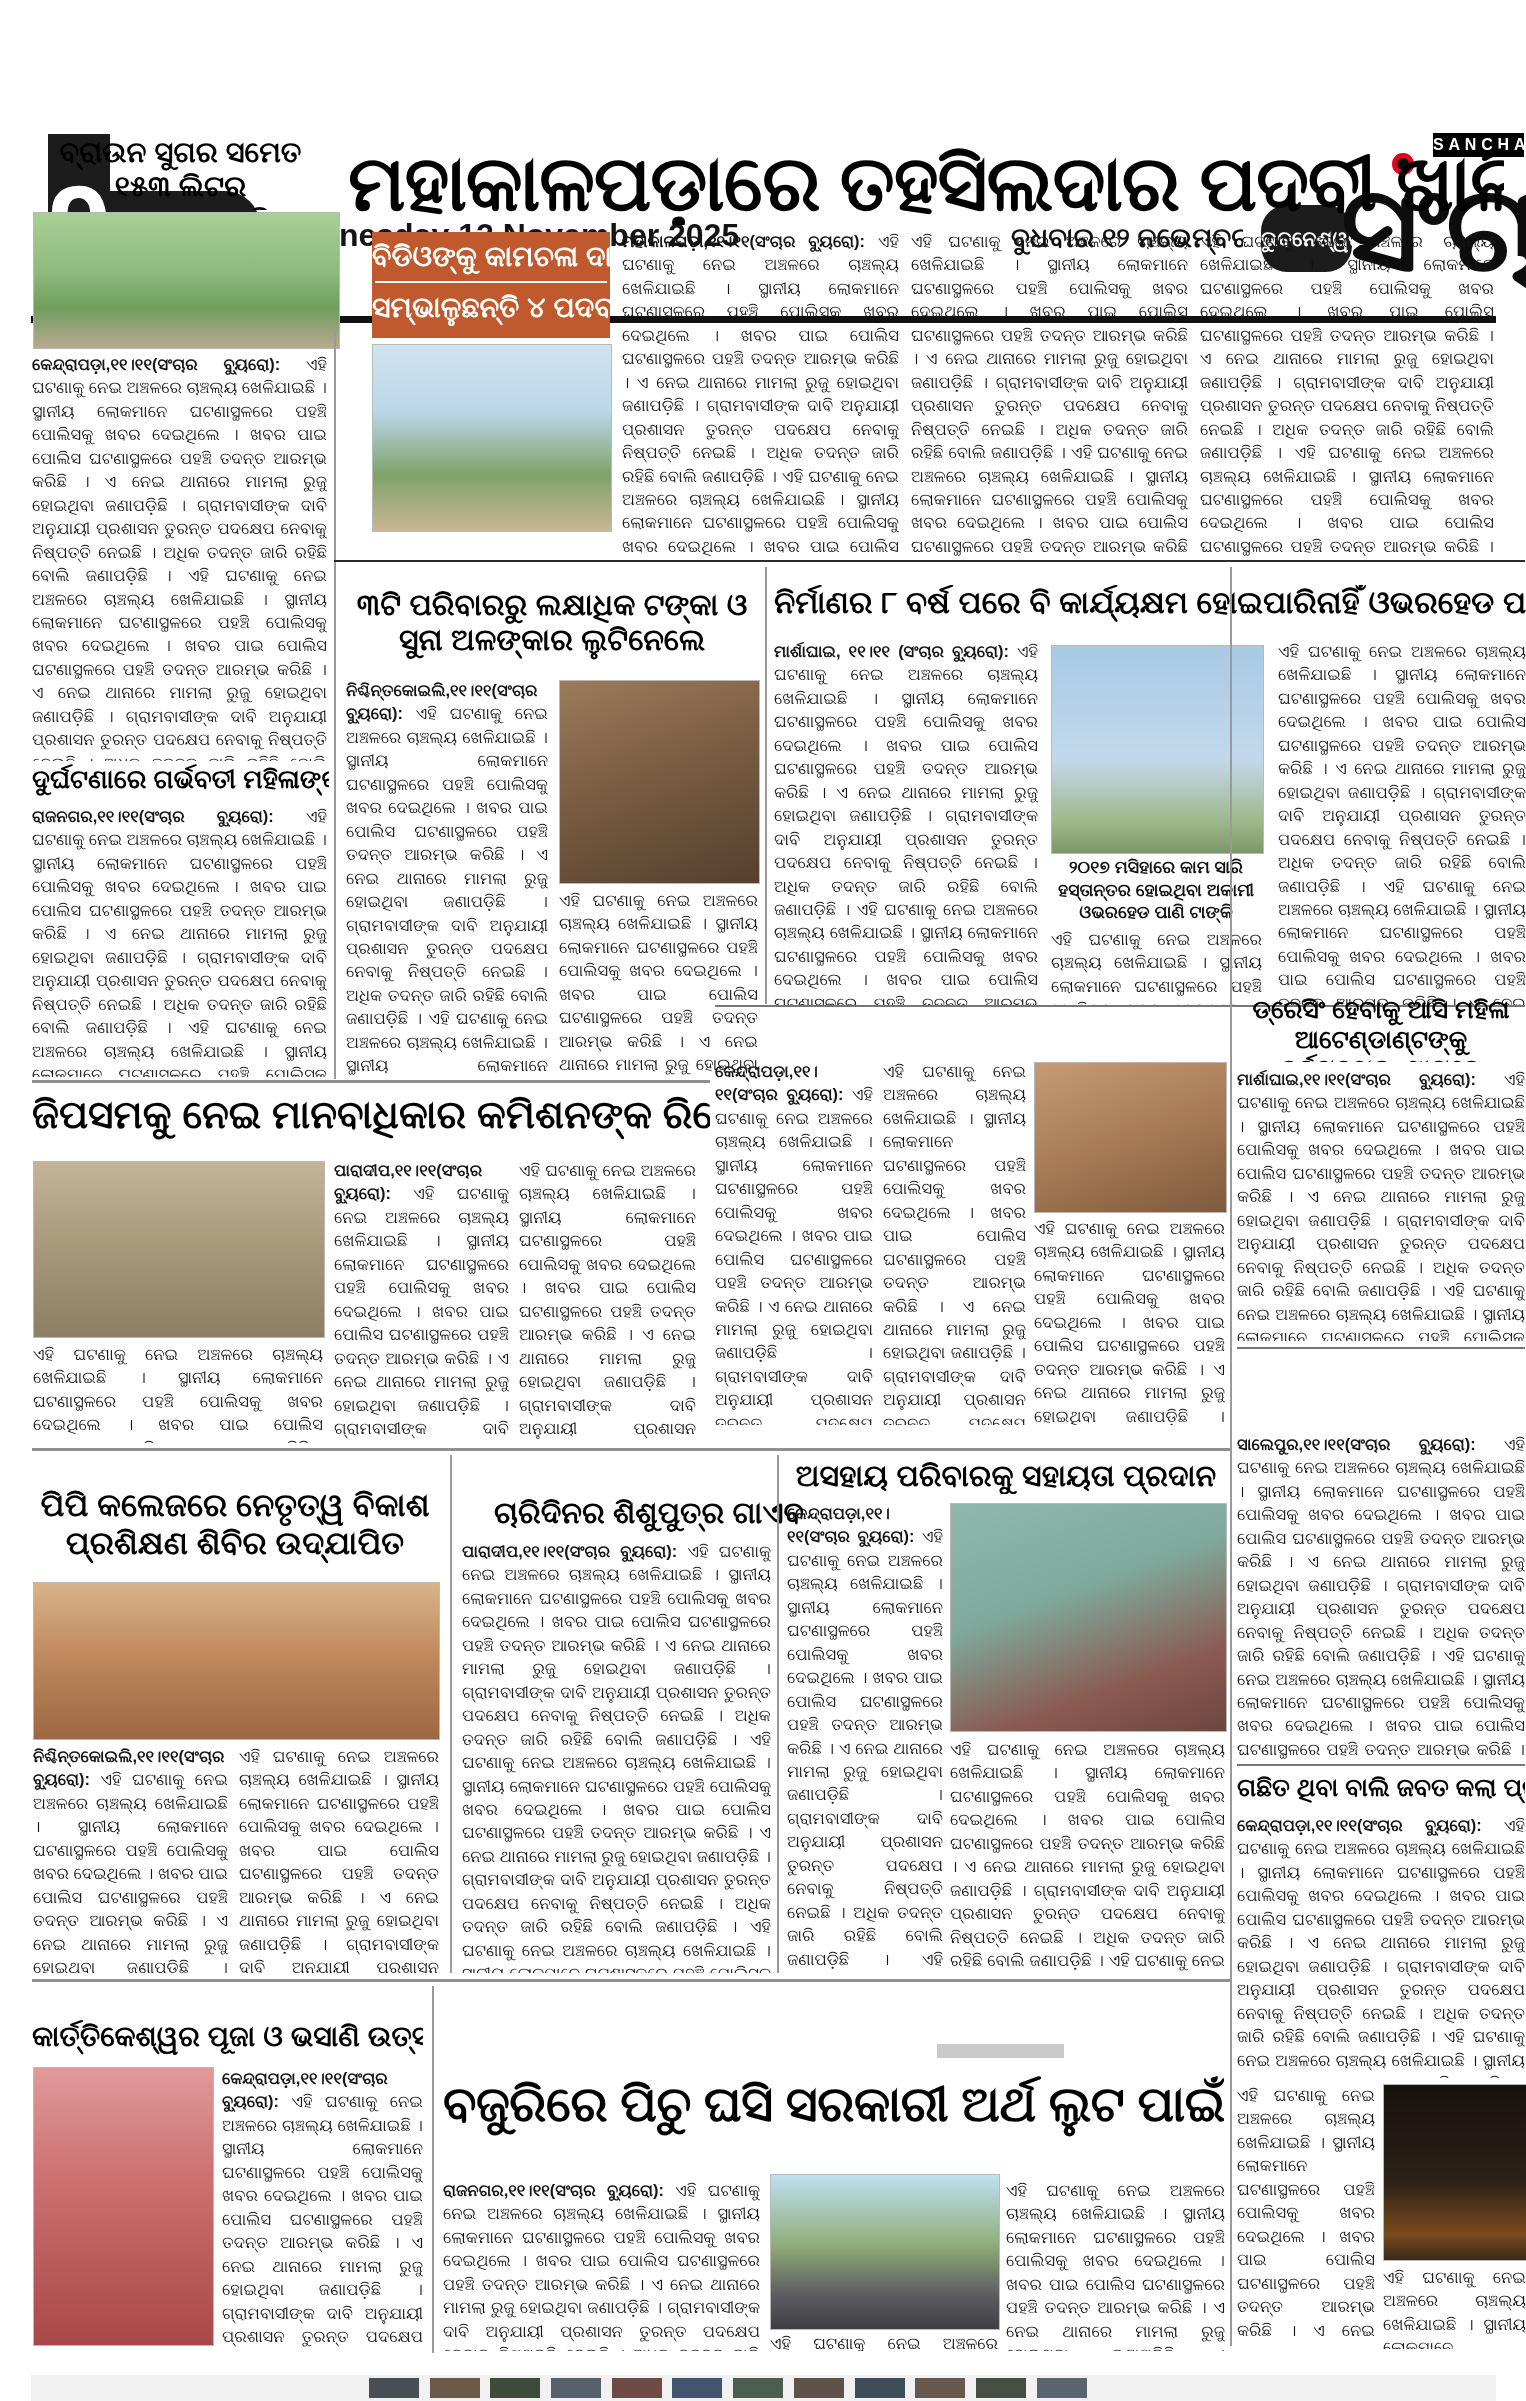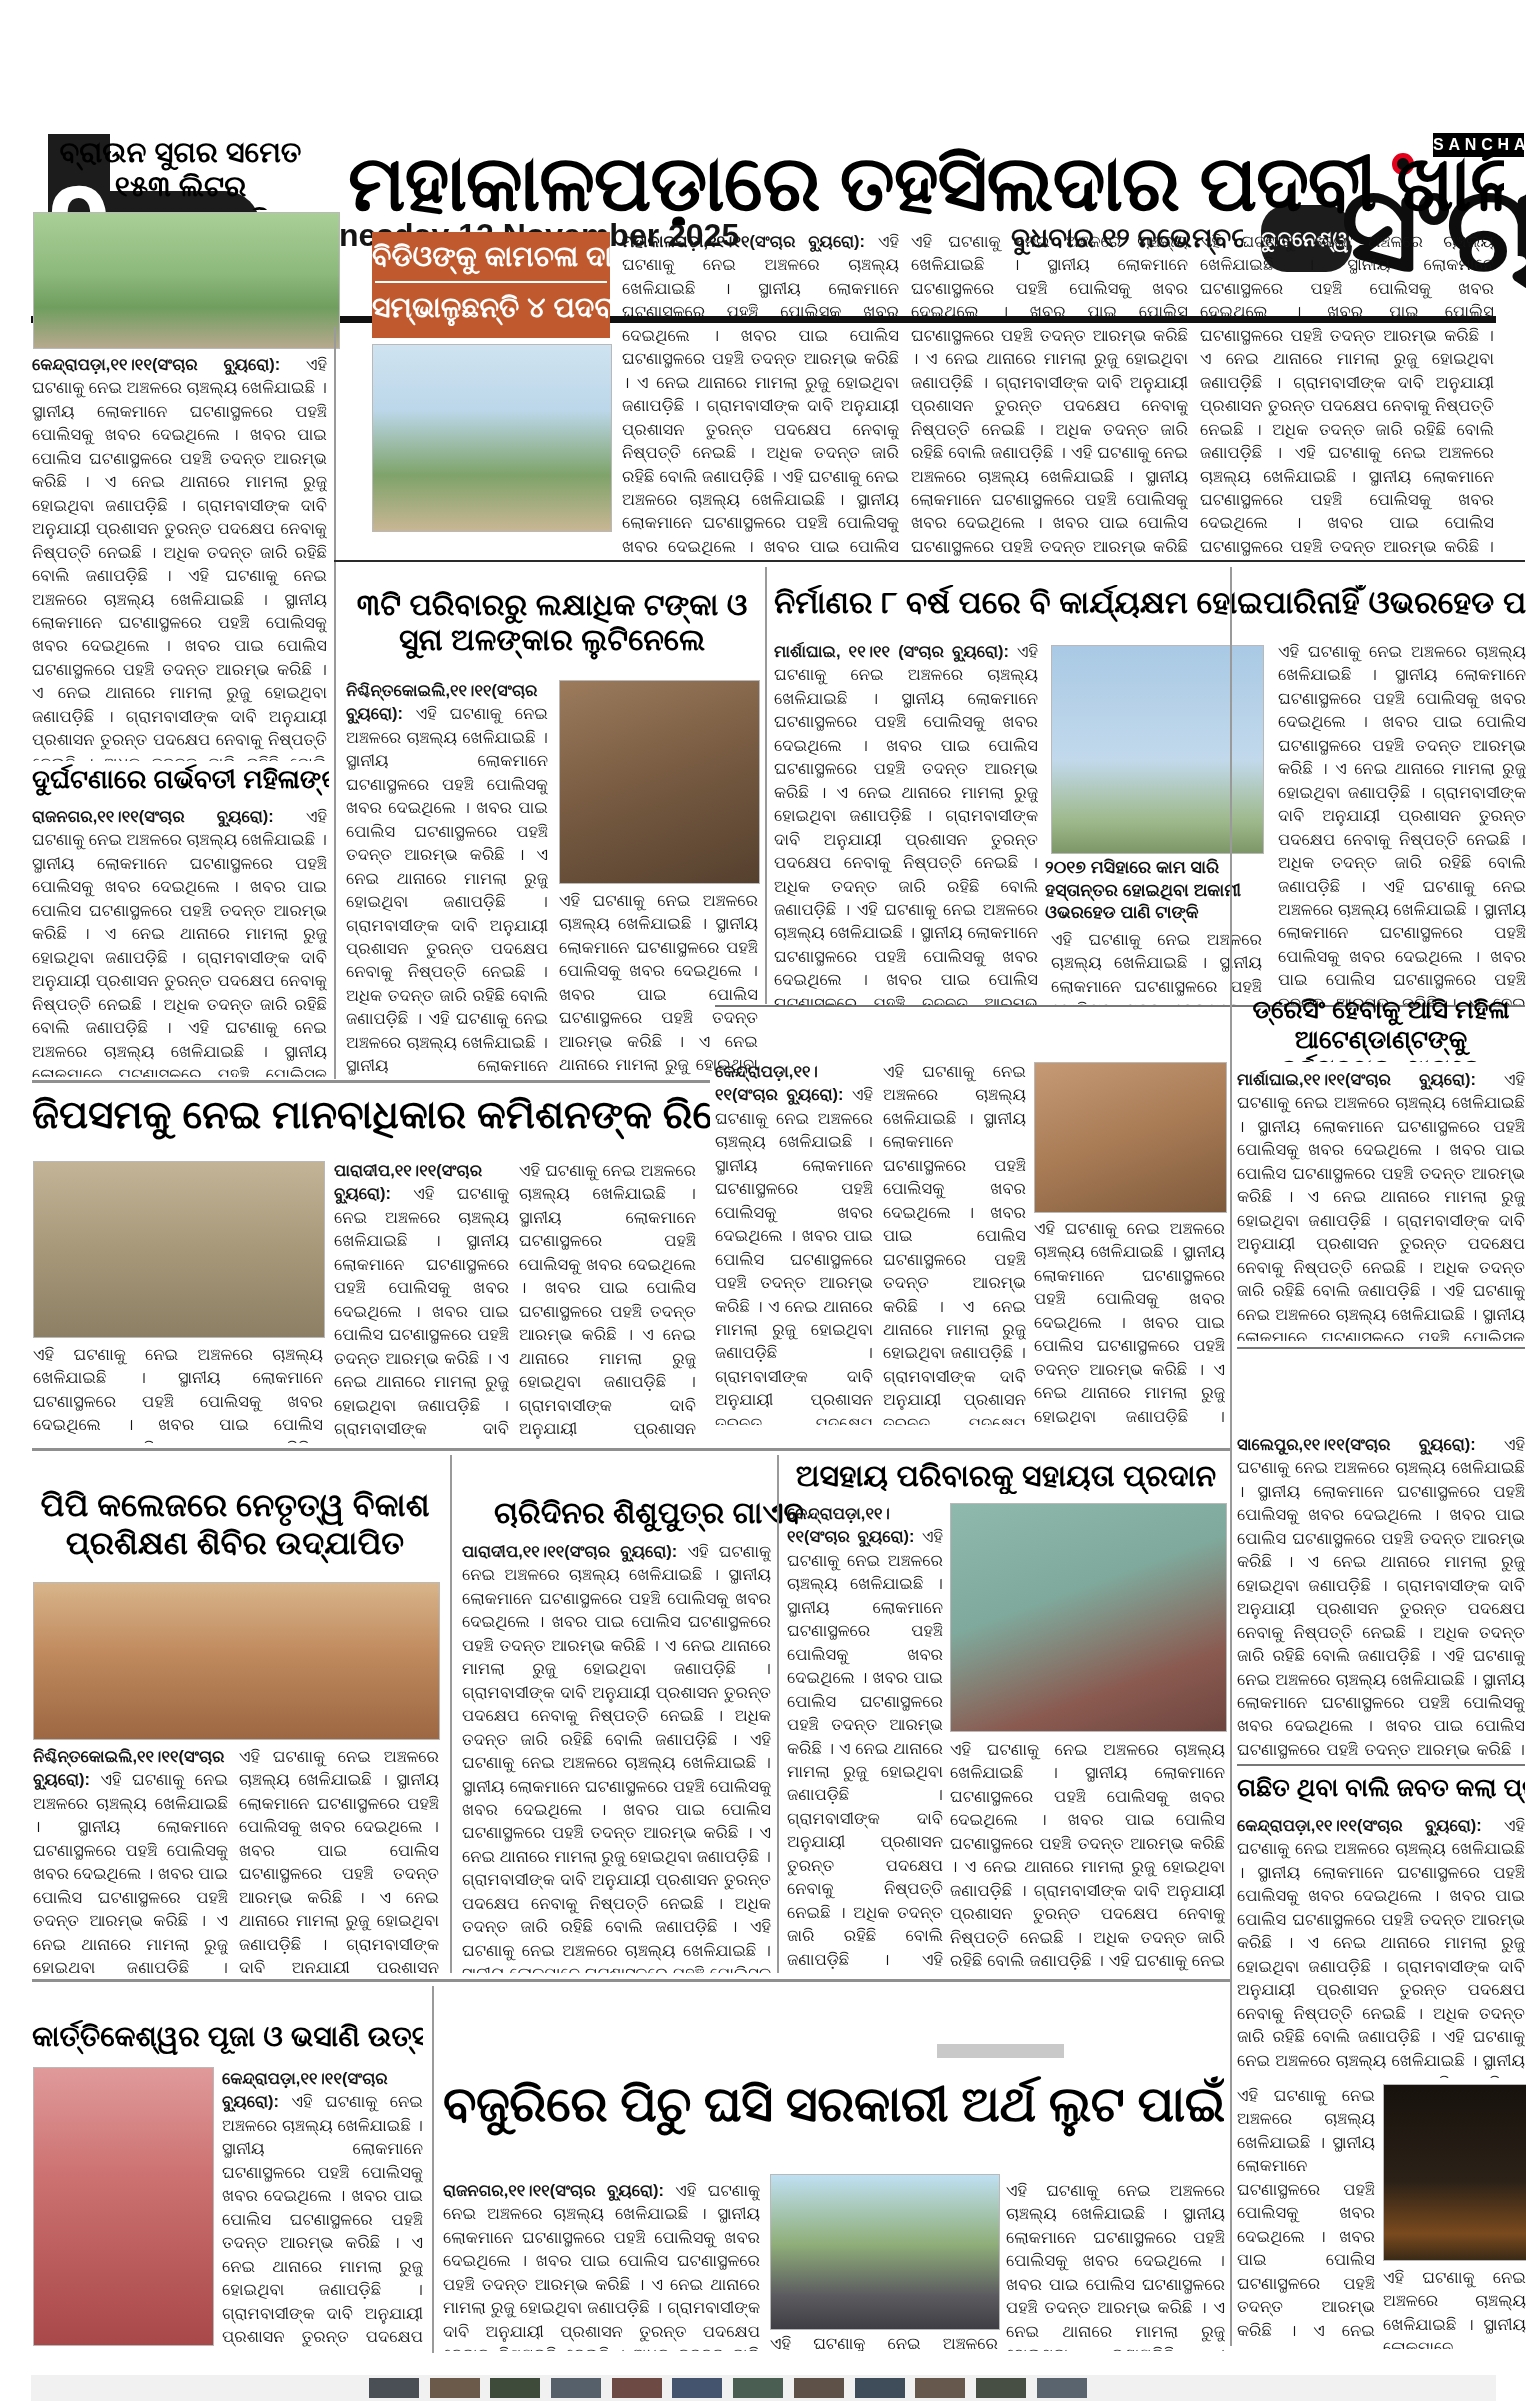--- a/index.html
+++ b/index.html
@@ -15,21 +15,21 @@
   .rule-h.light{background:#777;}
   .rule-v{background:#9a9a9a;width:1.6px;}
   .photo{overflow:hidden;border:0.5px solid #b9b9b9;}
   .blackbox{background:#1c1c1c;color:#fff;}
   .kicker-box{background:#c05a2e;color:#fff;text-align:center;font-weight:bold;overflow:hidden;}
   .kicker-line{height:49px;line-height:49px;font-size:28.5px;white-space:nowrap;overflow:hidden;}
   .kicker-divider{height:2.1px;background:#fff;margin:0 3.2px;}
   .masthead-big{font-weight:bold;color:#0d0d0d;font-size:119px;line-height:1;letter-spacing:-3.2px;white-space:nowrap;}
   .sanchar-en{background:#000;color:#fff;font-size:16px;letter-spacing:4.8px;text-align:center;line-height:24px;font-weight:bold;}
   .red-ring{border:5.8px solid #e3001b;border-radius:50%;width:11.6px;height:11.6px;background:#0d0d0d;}
-  .caption{font-weight:bold;font-size:17.4px;line-height:1.3;overflow:hidden;}
+  .caption{font-weight:bold;font-size:17.4px;line-height:1.3;text-align:center;overflow:hidden;}
   .strip-block{position:absolute;top:3.2px;height:20px;width:50px;background:#4a4f55;}
   
   .ph-police{background:linear-gradient(180deg,#a9cf97 0%,#8db97c 45%,#6f9e5f 70%,#b7a98e 100%);}
   .ph-gate{background:linear-gradient(180deg,#cfe3f0 0%,#bcd7ea 35%,#7fa36a 70%,#c9b694 100%);}
   .ph-cupboard{background:linear-gradient(160deg,#9c7b5c 0%,#7a5d43 45%,#55402e 100%);}
   .ph-tank{background:linear-gradient(180deg,#a9c9e4 0%,#c2d9ec 55%,#9db88a 85%,#7d9668 100%);}
   .ph-award{background:linear-gradient(160deg,#c59a74 0%,#a87b55 50%,#7e5a3c 100%);}
   .ph-mine{background:linear-gradient(180deg,#c3b497 0%,#a8987a 50%,#8c7f63 100%);}
   .ph-group{background:linear-gradient(180deg,#d8b48a 0%,#c08a5e 45%,#9c6742 100%);}
   .ph-cheque{background:linear-gradient(160deg,#8fb9ac 0%,#7fa99c 40%,#8a5a50 75%,#6e463f 100%);}

